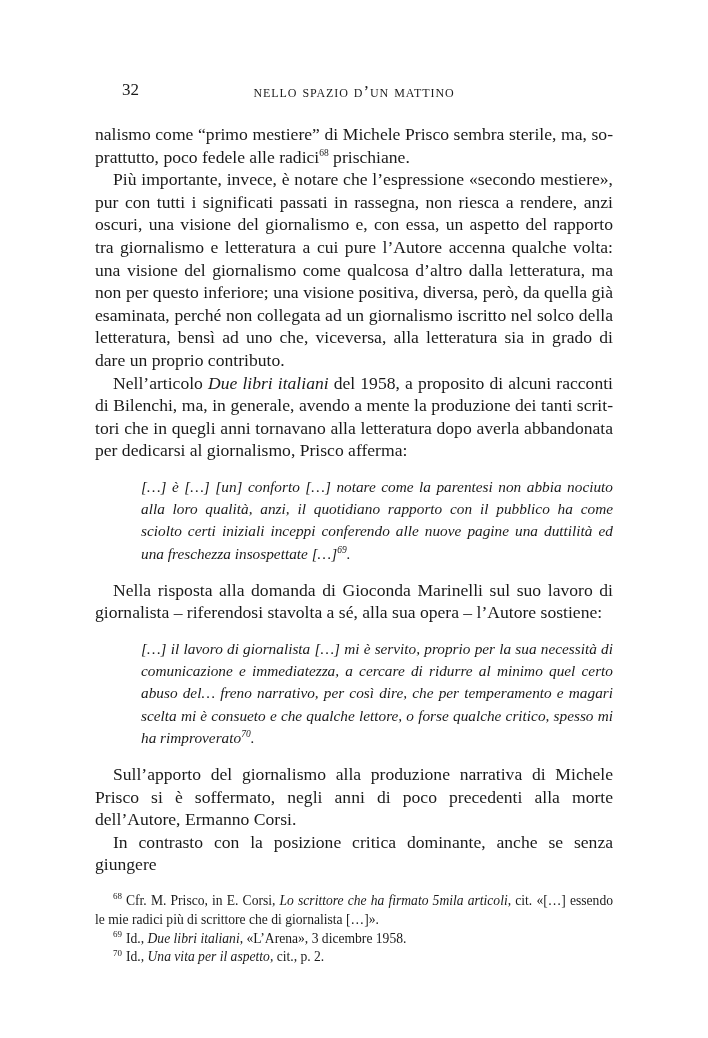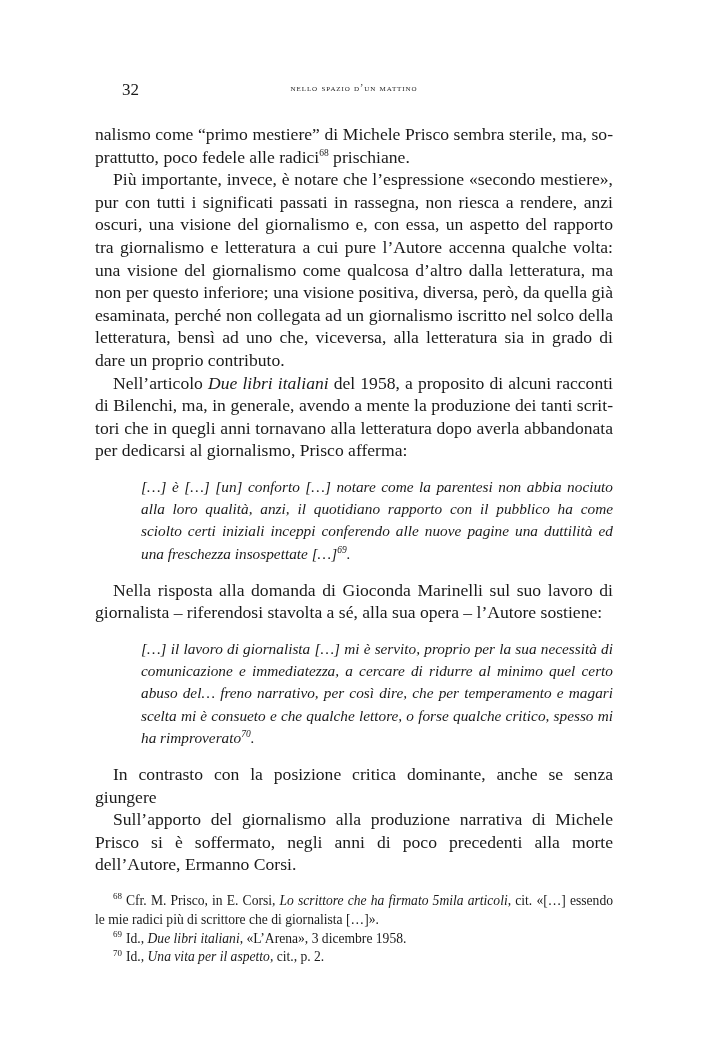--- a/index.html
+++ b/index.html
@@ -2,21 +2,21 @@
 <html><head>
 <meta charset="utf-8">
 <style>
   html, body { margin: 0; padding: 0; background: #ffffff; }
   body { width: 708px; height: 1038px; position: relative; overflow: hidden;
          font-family: "Liberation Serif", "DejaVu Serif", serif; color: #1a1a1a; }
   .page { position: absolute; left: 95px; top: 0; width: 518px; }
   .running-head { position: absolute; top: 80px; left: 0; width: 518px; height: 22px; font-size: 17px; }
   .page-number { position: absolute; left: 0; top: 0; margin-left: 27px; }
   .head-title { position: absolute; left: 0; width: 518px; text-align: center; top: 2px;
-                font-variant: small-caps; font-size: 10px; letter-spacing: 0.9px; text-transform: lowercase; }
+                font-variant: small-caps; font-size: 17px; letter-spacing: 0.9px; text-transform: lowercase; }
   .body { position: absolute; top: 123px; left: 0; width: 518px; font-size: 17.6px; line-height: 22.6px; }
   .body p { margin: 0; text-align: justify; hyphens: manual; }
   .body p.indent { text-indent: 18px; }
   .body p.noindent { text-indent: 0; }
   .quote { margin: 14px 0 14px 46px !important; font-size: 15.3px; line-height: 22.2px; text-align: justify; font-style: italic; }
   sup { font-size: 9.5px; line-height: 0; vertical-align: super; }
   .footnotes { position: absolute; top: 892px; left: 0; width: 518px; font-size: 13.6px; line-height: 18.8px; }
   .footnotes p { margin: 0; text-align: justify; }
   .footnotes p.fn { text-indent: 18px; }
   .fn-num { font-size: 9px; vertical-align: super; line-height: 0; margin-right: 4px; }
@@ -38,23 +38,23 @@
     <p class="indent">Più importante, invece, è notare che l’espressione «secondo mestiere», pur con tutti i significati passati in rassegna, non riesca a rendere, anzi oscuri, una visione del giornalismo e, con essa, un aspetto del rapporto tra giornalismo e letteratura a cui pure l’Autore accenna qualche volta: una visione del giornalismo come qualcosa d’altro dalla letteratura, ma non per questo inferiore; una visione positiva, diversa, però, da quella già esamina­ta, perché non collegata ad un giornalismo iscritto nel solco della letteratu­ra, bensì ad uno che, viceversa, alla letteratura sia in grado di dare un proprio contributo.</p>
 
     <p class="indent"><span>Nell’articolo </span><i>Due libri italiani</i><span> del 1958, a proposito di alcuni racconti di Bilenchi, ma, in generale, avendo a mente la produzione dei tanti scrit­tori che in quegli anni tornavano alla letteratura dopo averla abbandonata per dedicarsi al giornalismo, Prisco afferma:</span></p>
 
     <p class="quote"><span>[…] è […] [un] conforto […] notare come la parentesi non abbia nociuto alla loro qualità, anzi, il quotidiano rapporto con il pubblico ha come sciolto certi iniziali inceppi conferendo alle nuove pagine una duttilità ed una freschezza insospettate […]</span><sup>69</sup><span>.</span></p>
 
     <p class="indent">Nella risposta alla domanda di Gioconda Marinelli sul suo lavoro di giornalista – riferendosi stavolta a sé, alla sua opera – l’Autore sostiene:</p>
 
     <p class="quote"><span>[…] il lavoro di giornalista […] mi è servito, proprio per la sua necessità di comunicazione e immediatezza, a cercare di ridurre al minimo quel certo abuso del… freno narrativo, per così dire, che per temperamento e magari scelta mi è consueto e che qualche lettore, o forse qualche critico, spesso mi ha rimproverato</span><sup>70</sup><span>.</span></p>
 
+    <p class="indent">Sull’apporto del giornalismo alla produzione narrativa di Michele Prisco si è soffermato, negli anni di poco precedenti alla morte dell’Autore, Er­manno Corsi.</p>
+
     <p class="indent">In contrasto con la posizione critica dominante, anche se senza giungere</p>
-
-    <p class="indent">Sull’apporto del giornalismo alla produzione narrativa di Michele Prisco si è soffermato, negli anni di poco precedenti alla morte dell’Autore, Er­manno Corsi.</p>
   </div>
 
   <div class="footnotes">
     <p class="fn"><span class="fn-num">68</span><span>Cfr. M. Prisco, in E. Corsi, </span><i>Lo scrittore che ha firmato 5mila articoli</i><span>, cit. «[…] essendo le mie radici più di scrittore che di giornalista […]».</span></p>
     <p class="fn"><span class="fn-num">69</span><span>Id., </span><i>Due libri italiani</i><span>, «L’Arena», 3 dicembre 1958.</span></p>
     <p class="fn"><span class="fn-num">70</span><span>Id., </span><i>Una vita per il aspetto</i><span>, cit., p. 2.</span></p>
   </div>
 
 </div>
 

